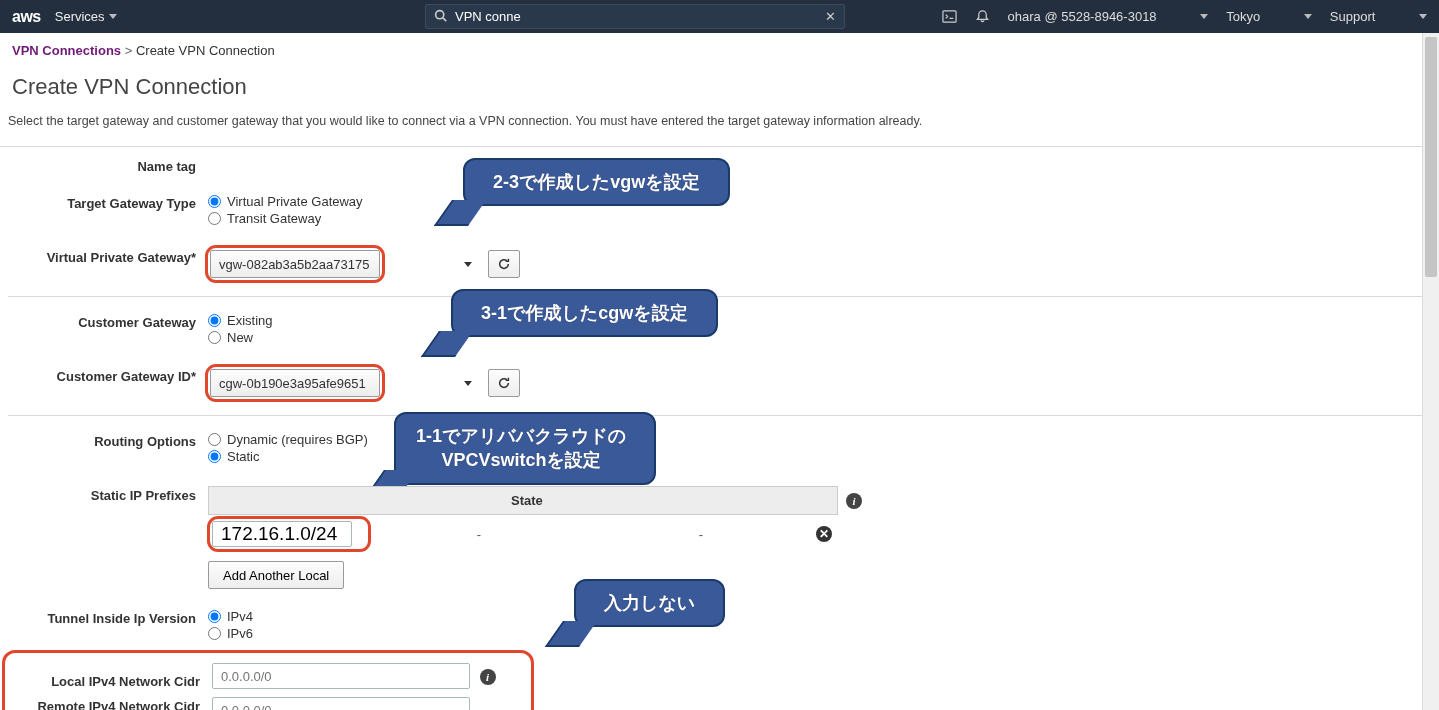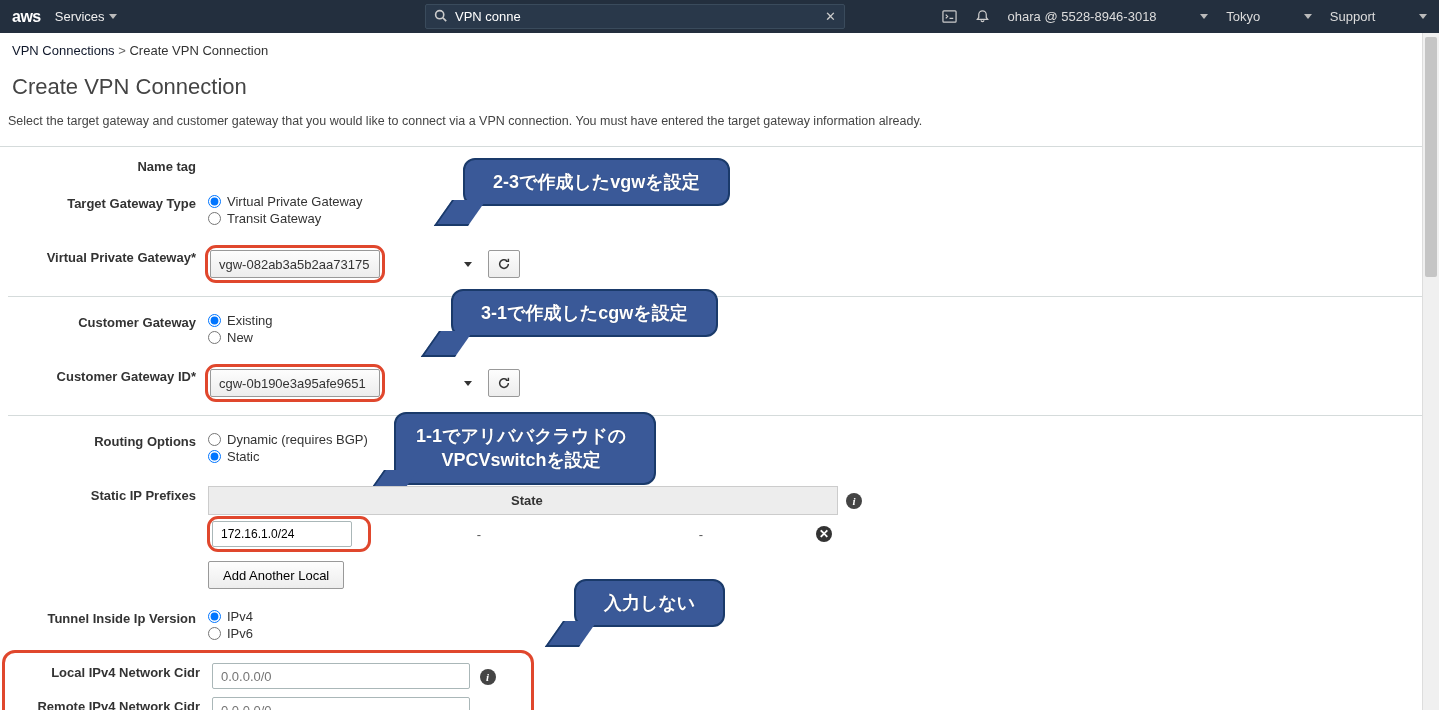--- a/index.html
+++ b/index.html
@@ -11,21 +11,21 @@
 .nav-services { color: #eee; font-size: 13px; cursor: pointer; display: flex; align-items: center; gap: 4px; }
 .nav-search-wrap { position: absolute; left: 425px; width: 420px; height: 25px; background: #29384a; border: 1px solid #3a4b5c; border-radius: 2px; display: flex; align-items: center; }
 .nav-search-wrap .s-icon { margin: 0 8px; color: #ccc; }
 .nav-search-input { background: transparent; border: none; color: #fff; font-size: 13px; flex: 1; outline: none; }
 .nav-search-clear { margin: 0 8px; color: #ccc; cursor: pointer; }
 .nav-right { margin-left: auto; display: flex; align-items: center; gap: 18px; color: #ddd; }
 .nav-right span { cursor: pointer; display: flex; align-items: center; gap: 20px; }
 
 
 .breadcrumb { padding: 10px 12px; font-size: 13px; }
-.breadcrumb a { color: #0f172a; text-decoration: none; }
+.breadcrumb a { color: #701a75; text-decoration: none; font-weight: bold; }
 .breadcrumb .sep { color: #666; }
 
 
 .page-title { padding: 6px 12px 14px; font-size: 22px; color: #444; font-weight: 400; }
 
 
 .page-desc { padding: 0 8px 18px; font-size: 12.5px; color: #444; border-bottom: 1px solid #d5dbdb; }
 
 
 .form-sec { padding: 0 8px; }
@@ -47,21 +47,21 @@
 
 .callout { position: absolute; background: #3a5998; border: 2px solid #1a3a6a; border-radius: 12px; padding: 10px 28px; color: #fff; font-size: 18px; font-weight: bold; text-align: center; text-shadow: 0 0 1px rgba(0,0,0,0.4); white-space: nowrap; }
 .callout-tail { position: absolute; width: 34px; height: 26px; background: #3a5998; border: 2px solid #1a3a6a; border-top: none; border-right: none; transform: skew(-35deg); }
 
 
 .prefix-table { width: 630px; }
 .prefix-header { background: #ededed; border: 1px solid #ccc; padding: 6px 10px; font-size: 13px; color: #333; font-weight: bold; position: relative; display: flex; }
 .prefix-header .hcol1 { width: 320px; }
 .prefix-header .hcol { flex: 1; text-align: left; }
 .prefix-row { display: flex; align-items: center; padding: 4px 2px; }
-.prefix-row input[type=text] { width: 140px; height: 26px; padding: 2px 8px; border: 1px solid #aab7b8; border-radius: 2px; font-size: 12px; }
+.prefix-row input[type=text] { width: 140px; height: 26px; padding: 2px 8px; border: 1px solid #aab7b8; border-radius: 2px; font-size: 19px; }
 .prefix-row .pcol1 { width: 158px; }
 .prefix-row .pcol { flex: 1; text-align: center; color: #555; }
 .prefix-row .premove { width: 24px; text-align: center; }
 .add-rule-btn { margin-top: 8px; padding: 4px 14px; height: 28px; background: linear-gradient(#fdfdfd,#ededed); border: 1px solid #999; border-radius: 2px; font-size: 13px; cursor: pointer; }
 
 
 .info-icon { width: 16px; height: 16px; background: #444; color: #fff; border-radius: 50%; display: inline-flex; align-items: center; justify-content: center; font-size: 11px; font-weight: bold; font-style: italic; font-family: serif; cursor: help; }
 .remove-icon { width: 16px; height: 16px; background: #333; color: #fff; border-radius: 50%; display: inline-flex; align-items: center; justify-content: center; font-size: 12px; font-weight: bold; cursor: pointer; }
 
 .dd-caret { width: 0; height: 0; border-left: 4px solid transparent; border-right: 4px solid transparent; border-top: 5px solid #333; }
@@ -265,21 +265,21 @@
             <span>IPv6</span>
           </label>
       </div>
 
       <div class="callout" style="left:366px; top:-30px;">入力しない</div>
       <div class="callout-tail" style="left:346px; top:12px;"></div>
     </div>
   </div>
 
   <div class="highlight-red-pad" style="margin-left:-3px; width:526px;">
-    <div class="form-row" style="padding:4px 0;">
+    <div class="form-row" style="padding:4px 0;align-items:flex-end;">
       <div class="form-label" style="width:203px;">Local IPv4 Network Cidr</div>
       <div class="form-val">
         <input type="text" style="width: 258px;" placeholder="0.0.0.0/0">
         <span class="info-icon" style="margin-left:6px;">i</span>
       </div>
     </div>
     <div class="form-row" style="padding:4px 0;">
       <div class="form-label" style="width:203px;">Remote IPv4 Network Cidr</div>
       <div class="form-val">
         <input type="text" style="width: 258px;" placeholder="0.0.0.0/0">

